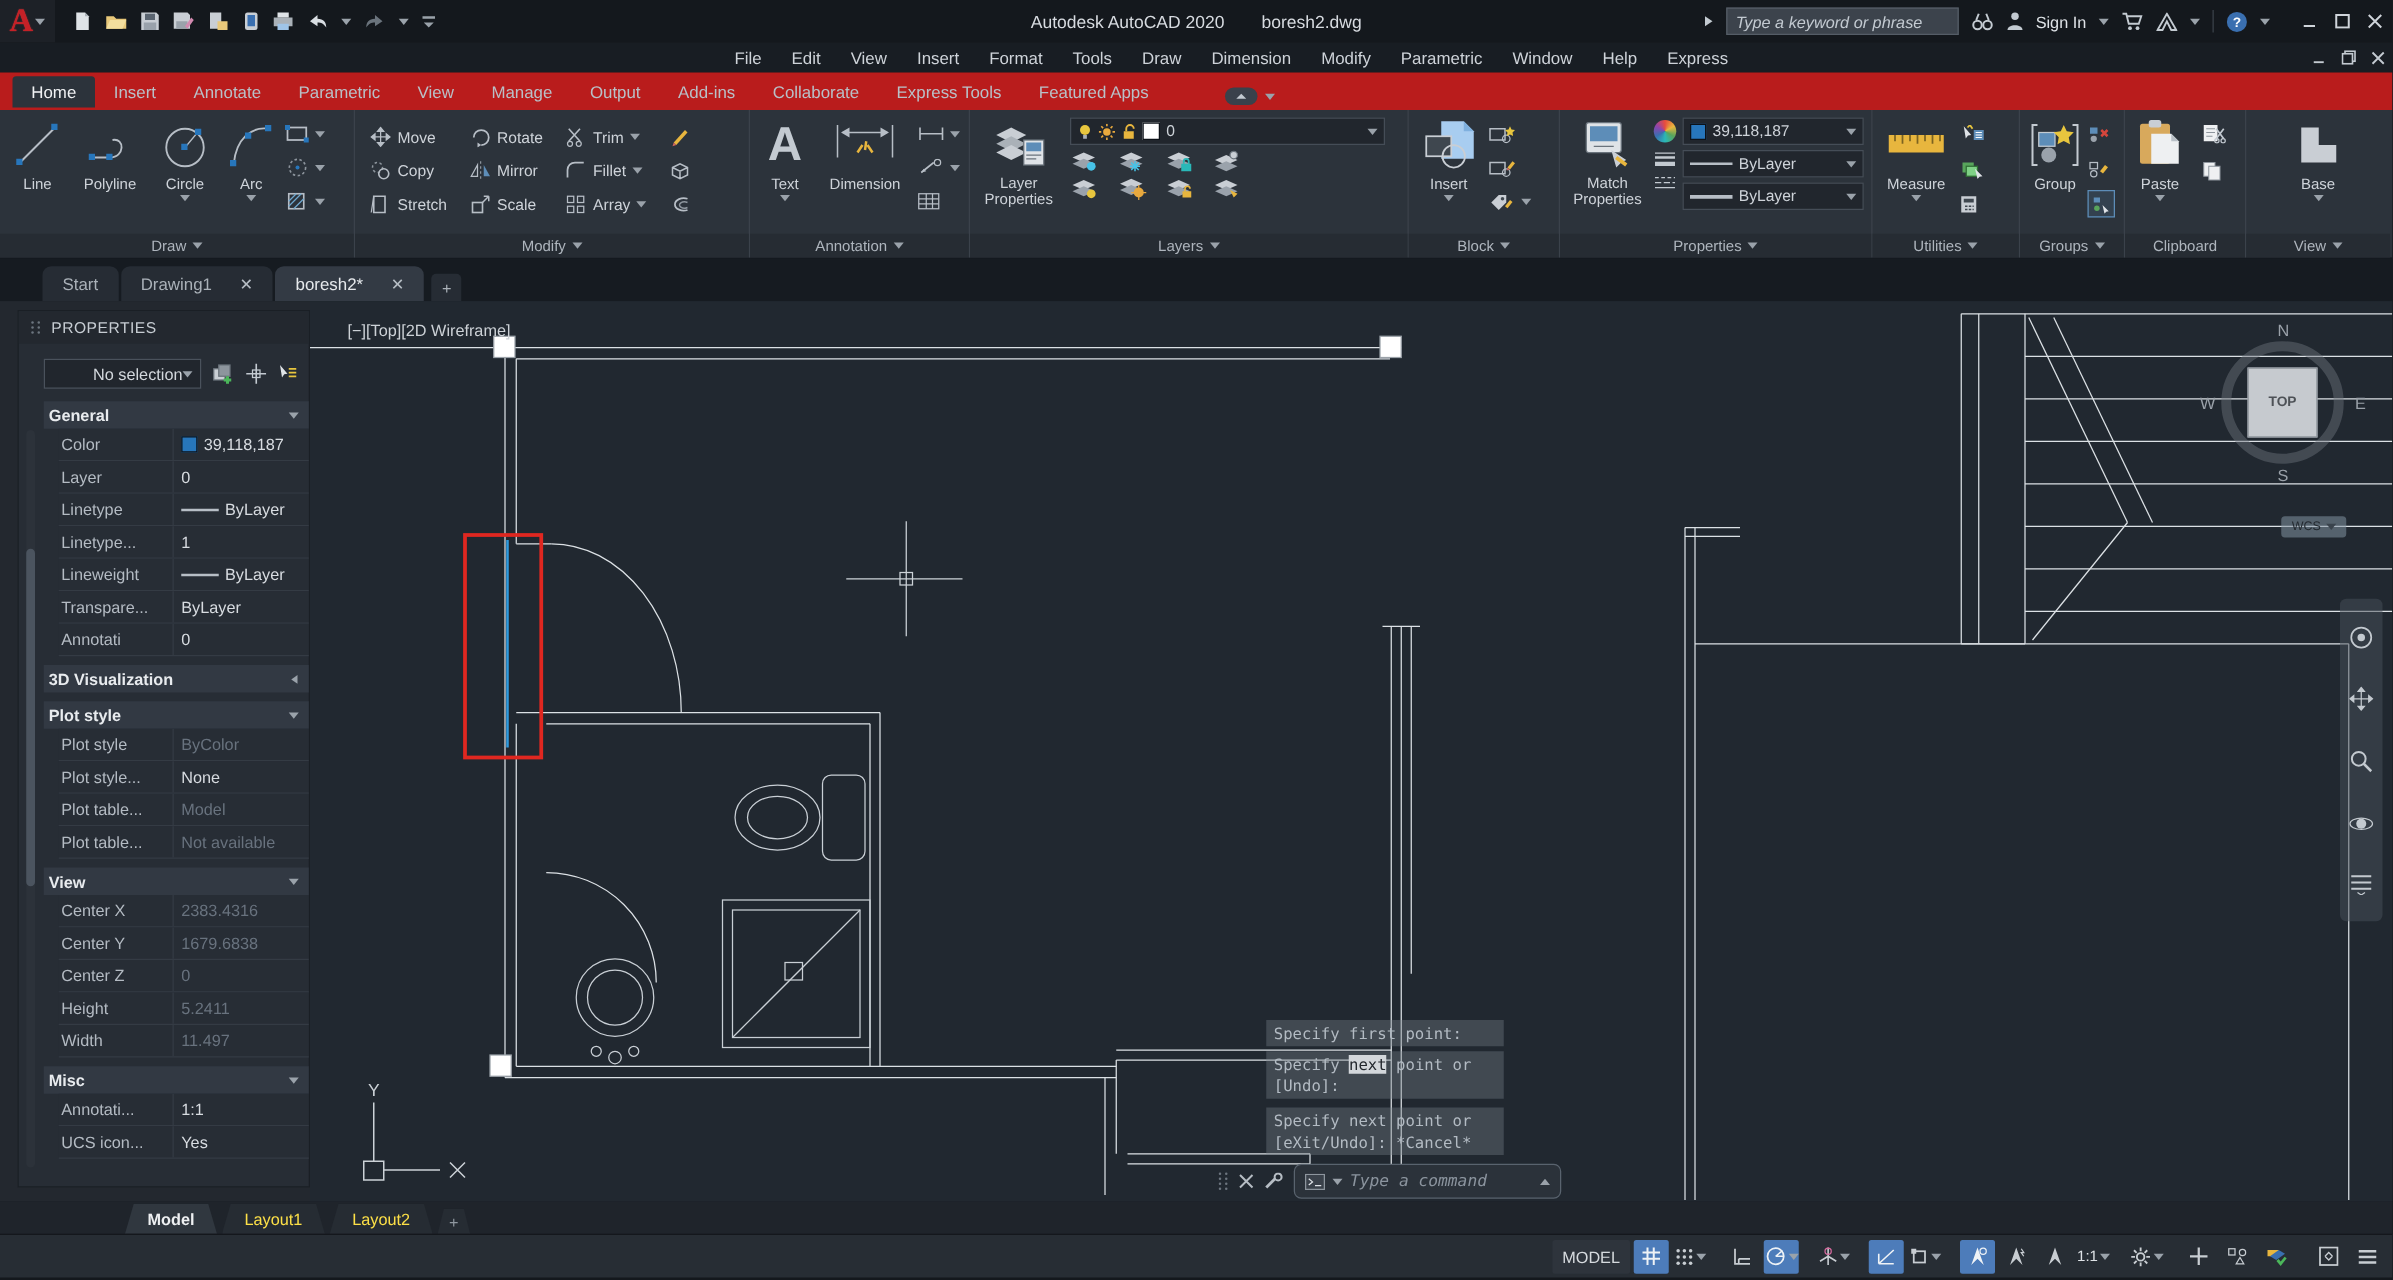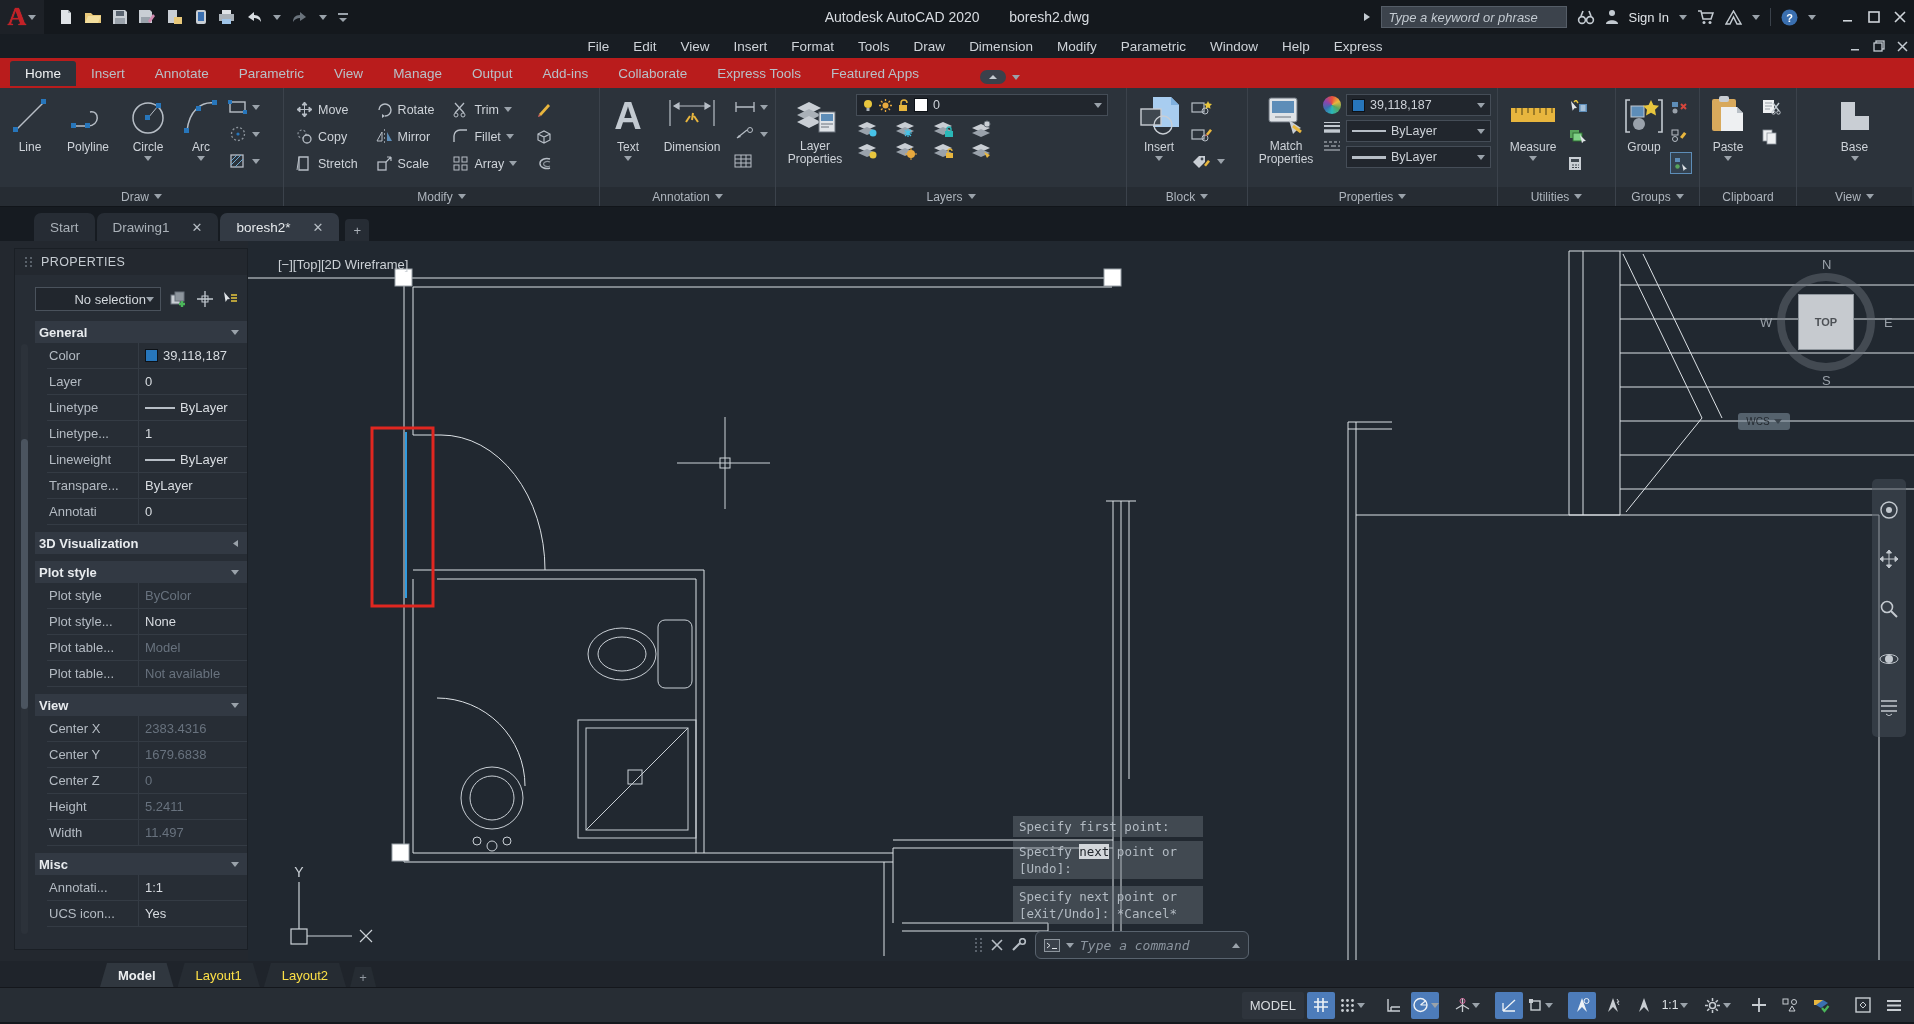--- a/index.html
+++ b/index.html
@@ -91,21 +91,21 @@
      display:flex; align-items:center; gap:6px; padding:0 8px; }
   #cmd-input .ph { flex:1; color:#8b949e; font-family:"DejaVu Sans Mono", monospace; font-style:italic; font-size:13px; }
   .caret-u { width:0; height:0; border-left:4px solid transparent; border-right:4px solid transparent; border-bottom:5px solid #9aa2aa; }
 
   
   #viewcube { position:absolute; left:1508px; top:18px; width:140px; height:140px; }
   #vc-ring { position:absolute; left:21px; top:14px; width:98px; height:98px; border:8px solid rgba(108,116,125,0.45); border-radius:50%; }
   #vc-top { position:absolute; left:42px; top:35px; width:56px; height:56px; background:#c6cacf; border:1px solid #8d949b;
      display:flex; align-items:center; justify-content:center; color:#4d5156; font-size:11px; font-weight:bold; }
   .vc-letter { position:absolute; color:#9aa1a9; font-size:13px; }
-  #wcs-pill { position:absolute; left:1490px; top:172px; width:52px; height:17px; background:rgba(130,145,160,0.55);
+  #wcs-pill { position:absolute; left:1577px; top:172px; width:52px; height:17px; background:rgba(130,145,160,0.55);
      border-radius:3px; display:flex; align-items:center; justify-content:center; gap:4px; color:#242a30; font-size:10px; }
 
   
   #navbar { position:absolute; left:1624px; top:238px; width:34px; height:258px; background:rgba(72,80,90,0.5);
      border-radius:5px; display:flex; flex-direction:column; align-items:center; justify-content:space-around; padding:6px 0; }
 
   
   #layouttabs { height:26px; background:#1f242b; display:flex; align-items:flex-end; padding-left:100px; gap:4px; }
   .ltab { height:24px; padding:0 18px; display:flex; align-items:center; font-size:13px; color:#fde047; background:#262c33;
      clip-path:polygon(7px 0, calc(100% - 7px) 0, 100% 100%, 0 100%); }

